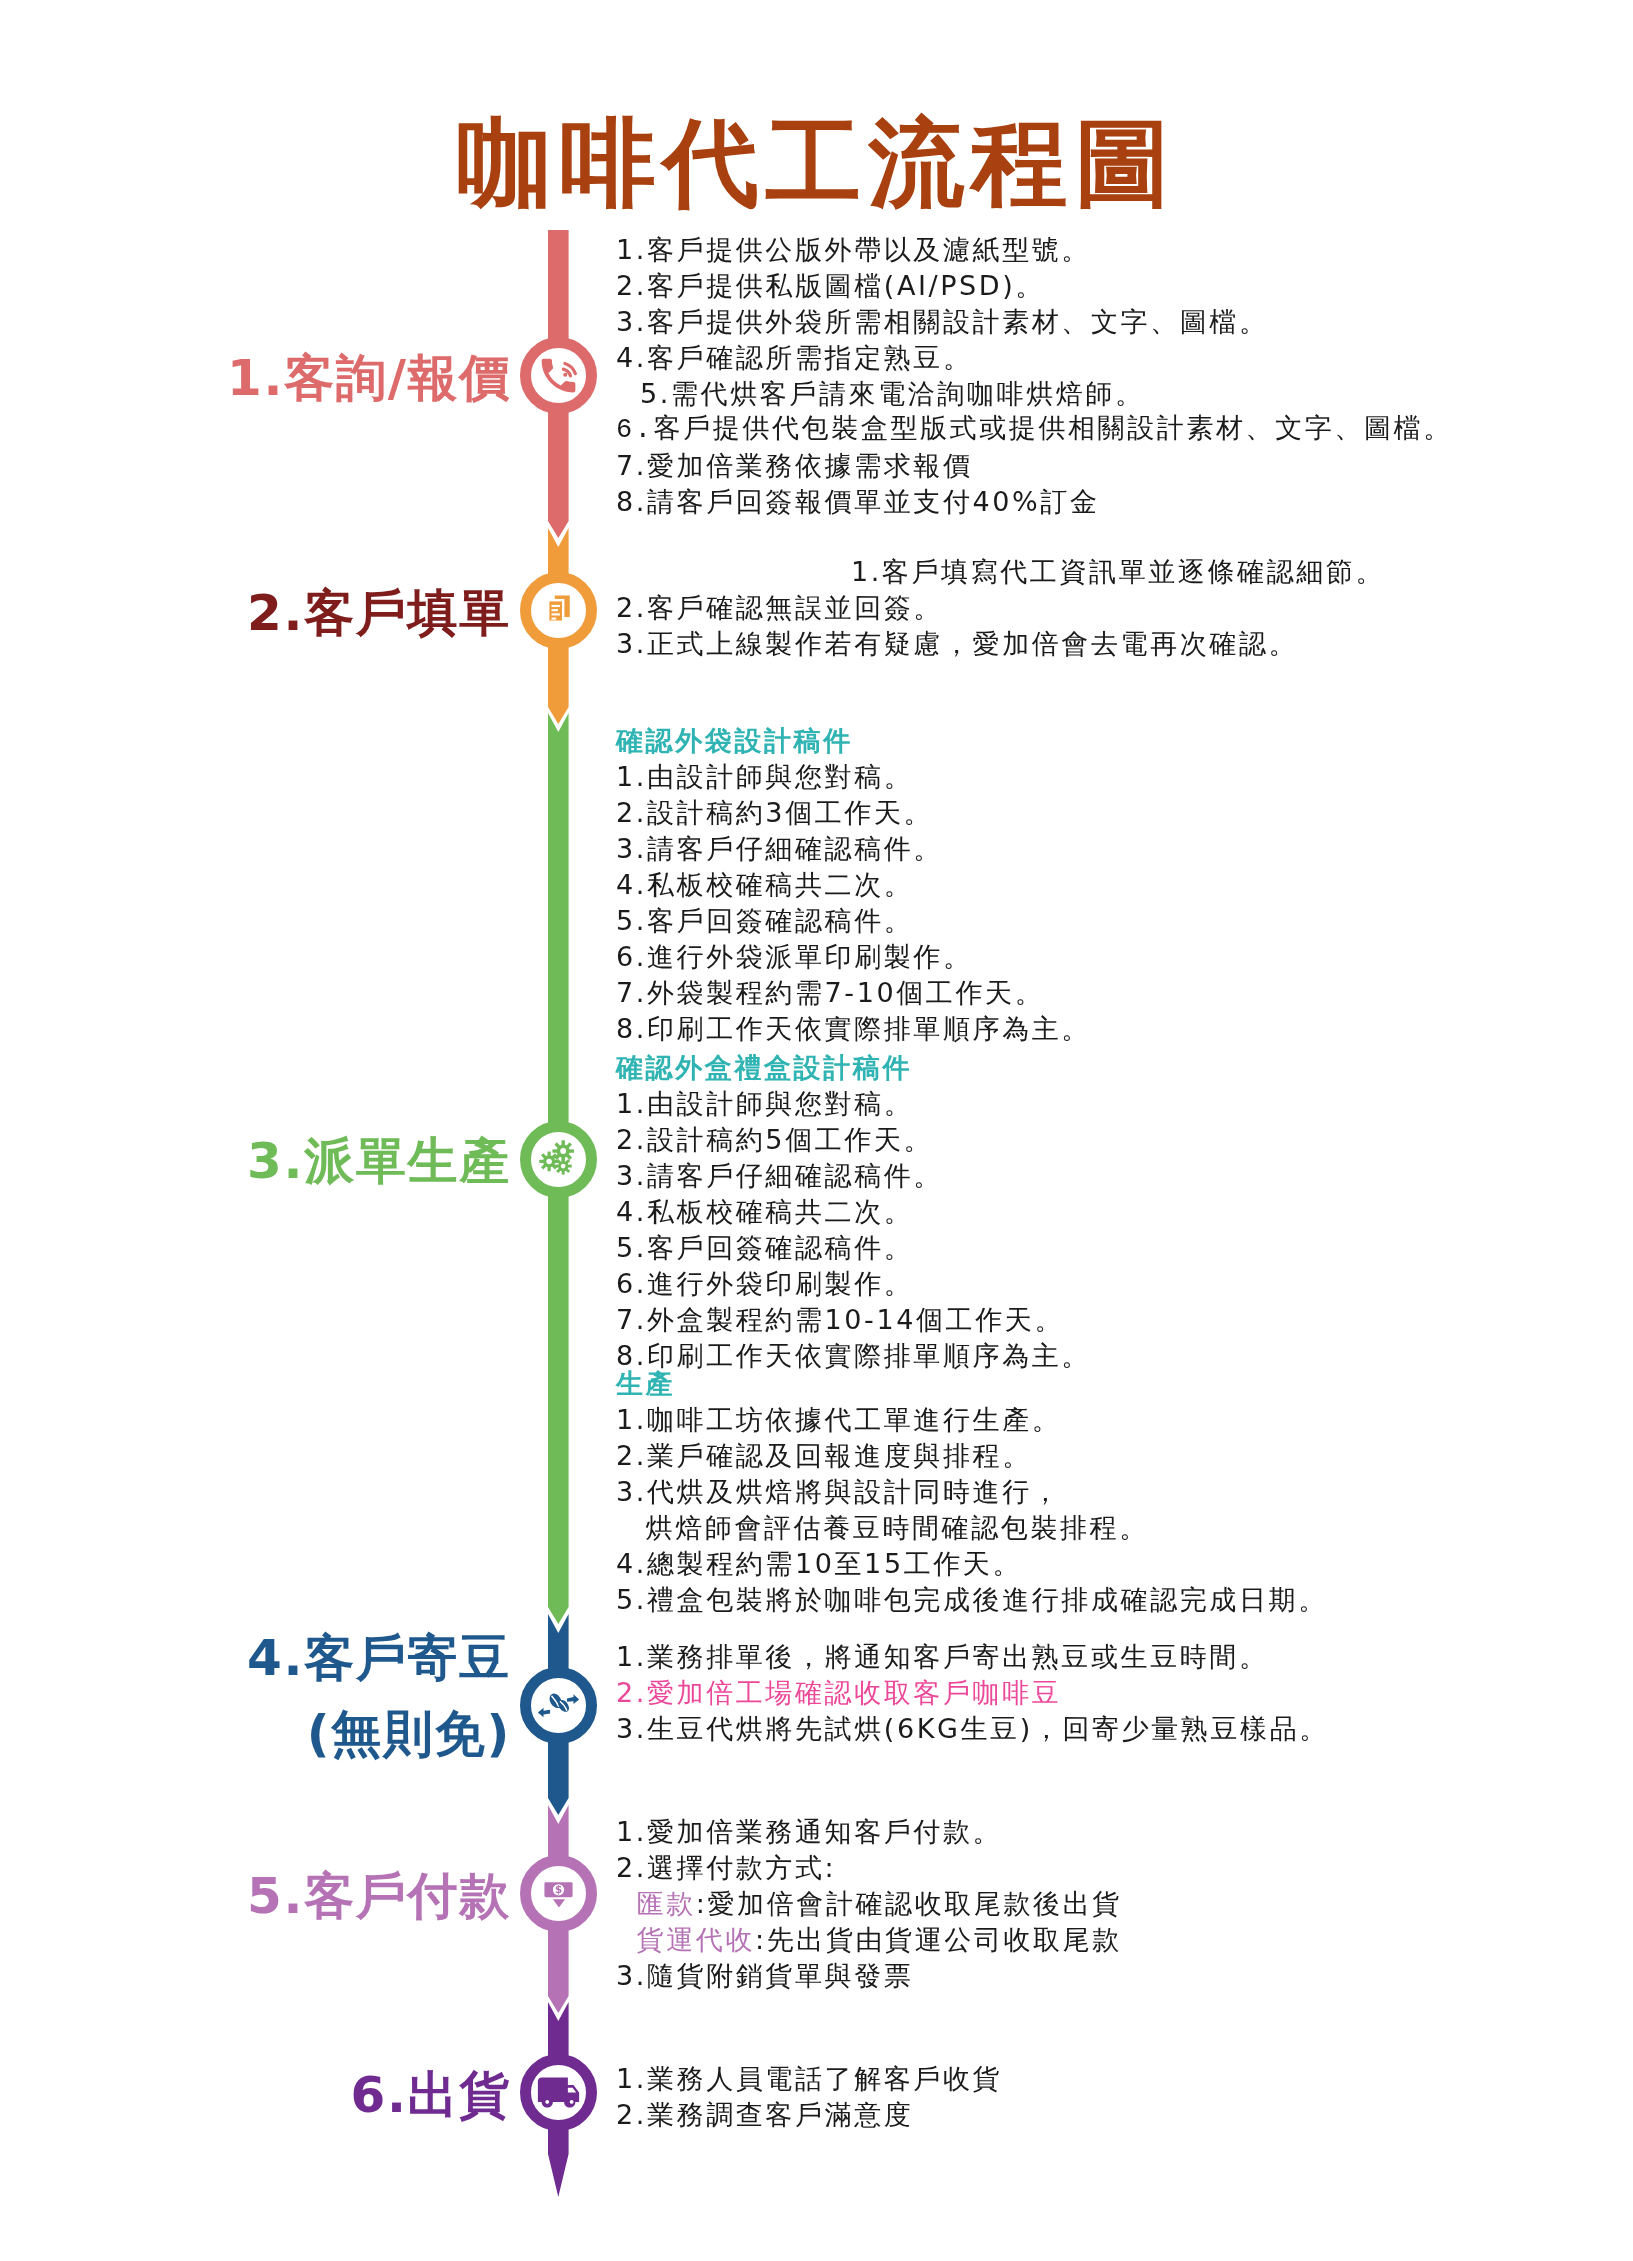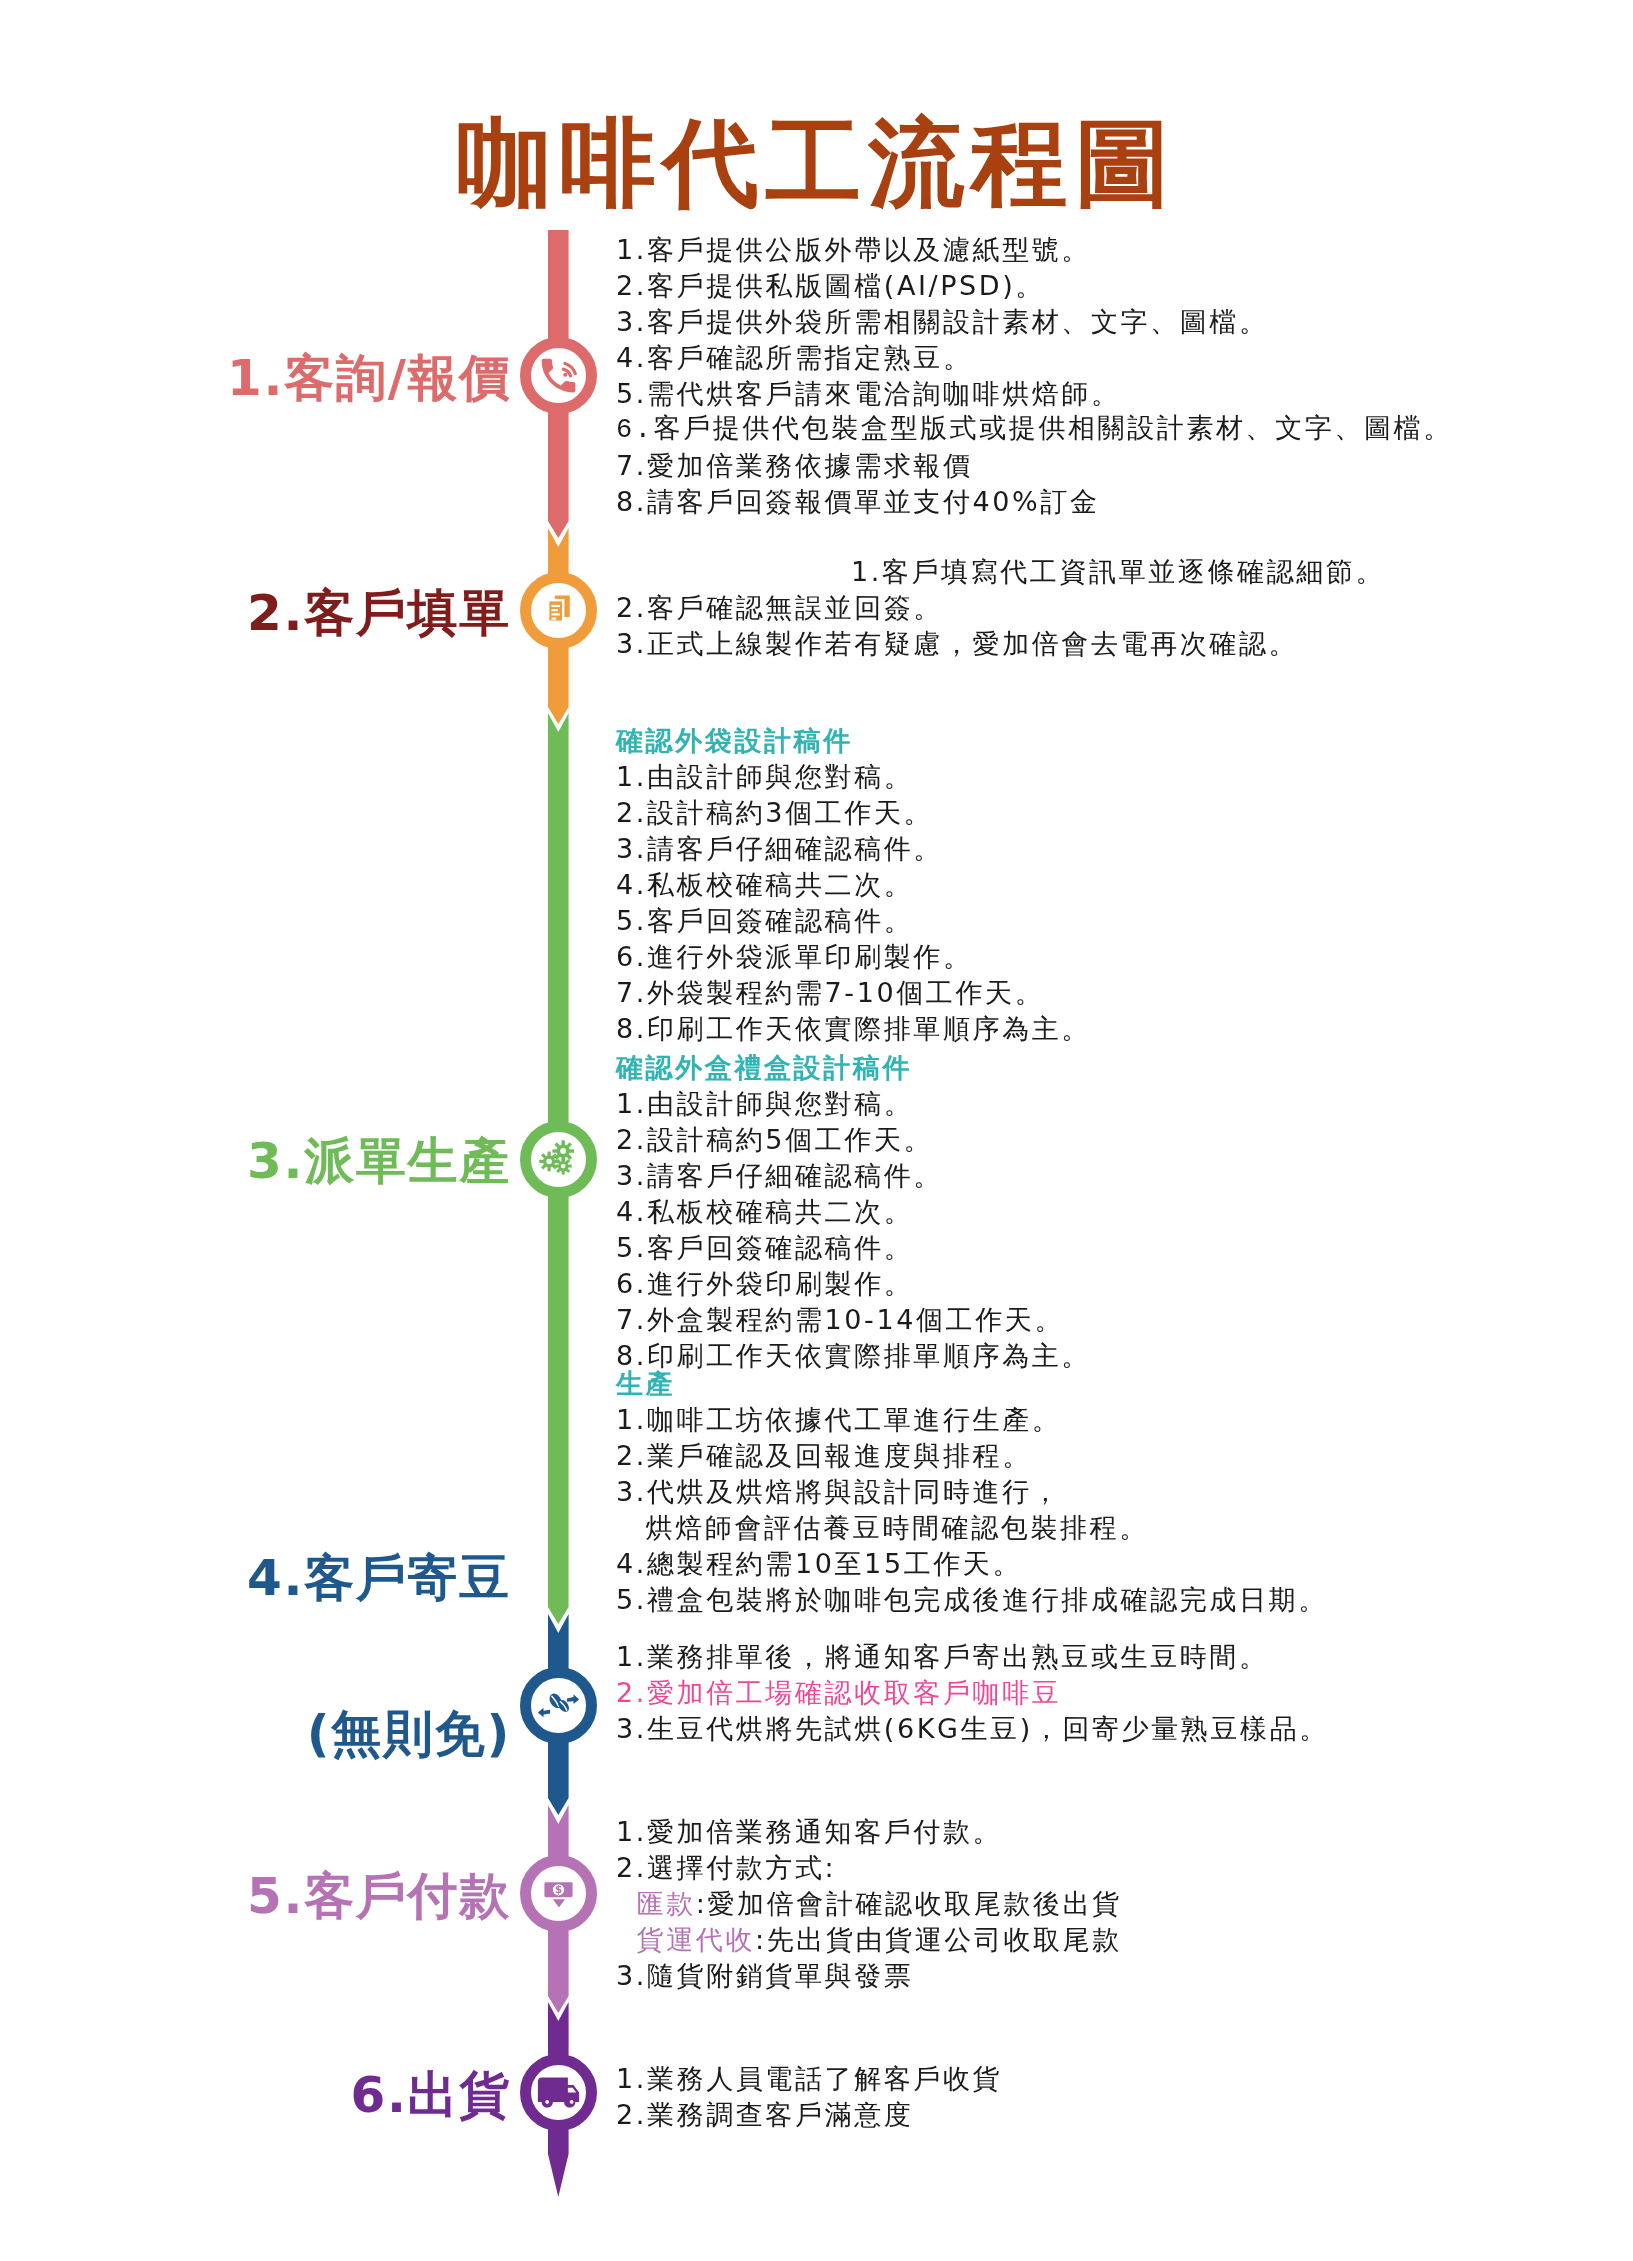--- a/index.html
+++ b/index.html
@@ -56,21 +56,21 @@
           <circle cx="15.6" cy="11.6" r="1.1" fill="#DD6B6B"></circle>
         </svg>
       </span>
     </div>
     <div class="step-label" style="top: 348px; color: rgb(221, 107, 107);">1.客詢/報價</div>
     <div class="txtblock" style="top: 232px;">
       <div class="flow-item" style="color: rgb(27, 27, 27);">1.客戶提供公版外帶以及濾紙型號。</div>
       <div class="flow-item" style="color: rgb(27, 27, 27);">2.客戶提供私版圖檔(AI/PSD)。</div>
       <div class="flow-item" style="color: rgb(27, 27, 27);">3.客戶提供外袋所需相關設計素材、文字、圖檔。</div>
       <div class="flow-item" style="color: rgb(27, 27, 27);">4.客戶確認所需指定熟豆。</div>
-      <div class="flow-item" style="color: rgb(27, 27, 27);">5.需代烘客戶請來電洽詢咖啡烘焙師。</div>
+      <div class="flow-item" style="color: rgb(27, 27, 27); margin-left: 24px;">5.需代烘客戶請來電洽詢咖啡烘焙師。</div>
       <div class="flow-item" style="color: rgb(27, 27, 27); font-family: Liberation Mono, monospace;">6.客戶提供代包裝盒型版式或提供相關設計素材、文字、圖檔。</div>
       <div class="flow-item" style="color: rgb(27, 27, 27);">7.愛加倍業務依據需求報價</div>
       <div class="flow-item" style="color: rgb(27, 27, 27);">8.請客戶回簽報價單並支付40%訂金</div>
     </div>
     <div class="seg" style="top: 528px; height: 196px; background: rgb(240, 156, 59); clip-path: polygon(0px 0px, 50% 19px, 100% 0px, 100% calc(100% - 17px), 50% 100%, 0px calc(100% - 17px));"></div>
     <div class="ring" style="top: 572px; border: 11px solid rgb(240, 156, 59);">
       <span style="display: flex;">
         <svg viewBox="0 0 48 48">
           <rect x="20" y="8" width="16" height="23" fill="#F09C3B"></rect>
           <rect x="13" y="13" width="16" height="23" fill="#F09C3B" stroke="#fff" stroke-width="2.6"></rect>
@@ -168,21 +168,21 @@
         <svg viewBox="0 0 48 48">
           <ellipse cx="21" cy="19" rx="5.8" ry="8.3" transform="rotate(-32 21 19)" fill="#1F588C"></ellipse>
           <path d="M16.5 13.5q5 5.5 8 12" stroke="#fff" stroke-width="1.6" fill="none"></path>
           <ellipse cx="29.5" cy="24.5" rx="4.8" ry="7" transform="rotate(-38 29.5 24.5)" fill="#1F588C"></ellipse>
           <path d="M25.5 19.5q5.5 4.5 7.5 10" stroke="#fff" stroke-width="1.4" fill="none"></path>
           <polygon fill="#1F588C" points="33,16.5 40,15 40,12 46,17.5 40,22.5 40,19.5 33,20"></polygon>
           <polygon fill="#1F588C" points="15,28.5 8,29.5 8,26.5 2,31.5 8,36.5 8,33.5 15,32.5"></polygon>
         </svg>
       </span>
     </div>
-    <div class="step-label" style="top: 1548px; color: rgb(31, 88, 140);">4.客戶寄豆</div>
+    <div class="step-label" style="top: 1628px; color: rgb(31, 88, 140);">4.客戶寄豆</div>
     <div class="step-label" style="top: 1704px; color: rgb(31, 88, 140);">(無則免)</div>
     <div class="txtblock" style="top: 1639px;">
       <div class="flow-item" style="color: rgb(27, 27, 27);">1.業務排單後，將通知客戶寄出熟豆或生豆時間。</div>
       <div class="flow-item" style="color: #ec4899;">2.愛加倍工場確認收取客戶咖啡豆</div>
       <div class="flow-item" style="color: rgb(27, 27, 27);">3.生豆代烘將先試烘(6KG生豆)，回寄少量熟豆樣品。</div>
     </div>
     <div class="seg" style="top: 1805px; height: 208px; background: rgb(181, 115, 181); clip-path: polygon(0px 0px, 50% 19px, 100% 0px, 100% calc(100% - 17px), 50% 100%, 0px calc(100% - 17px));"></div>
     <div class="ring" style="top: 1855px; border: 11px solid rgb(181, 115, 181);">
       <span style="display: flex;">
         <svg viewBox="0 0 48 48">

